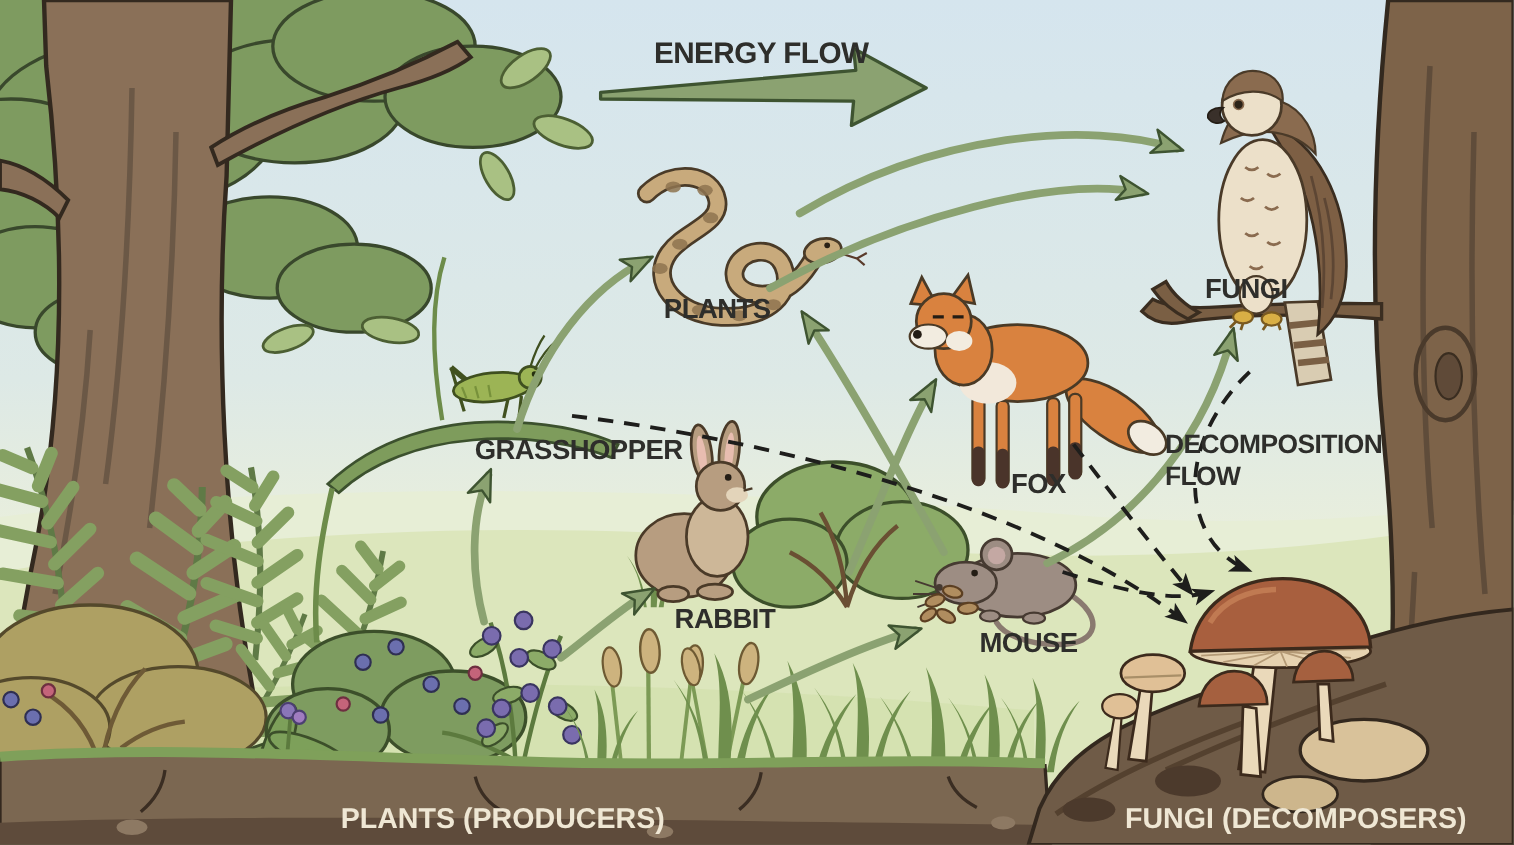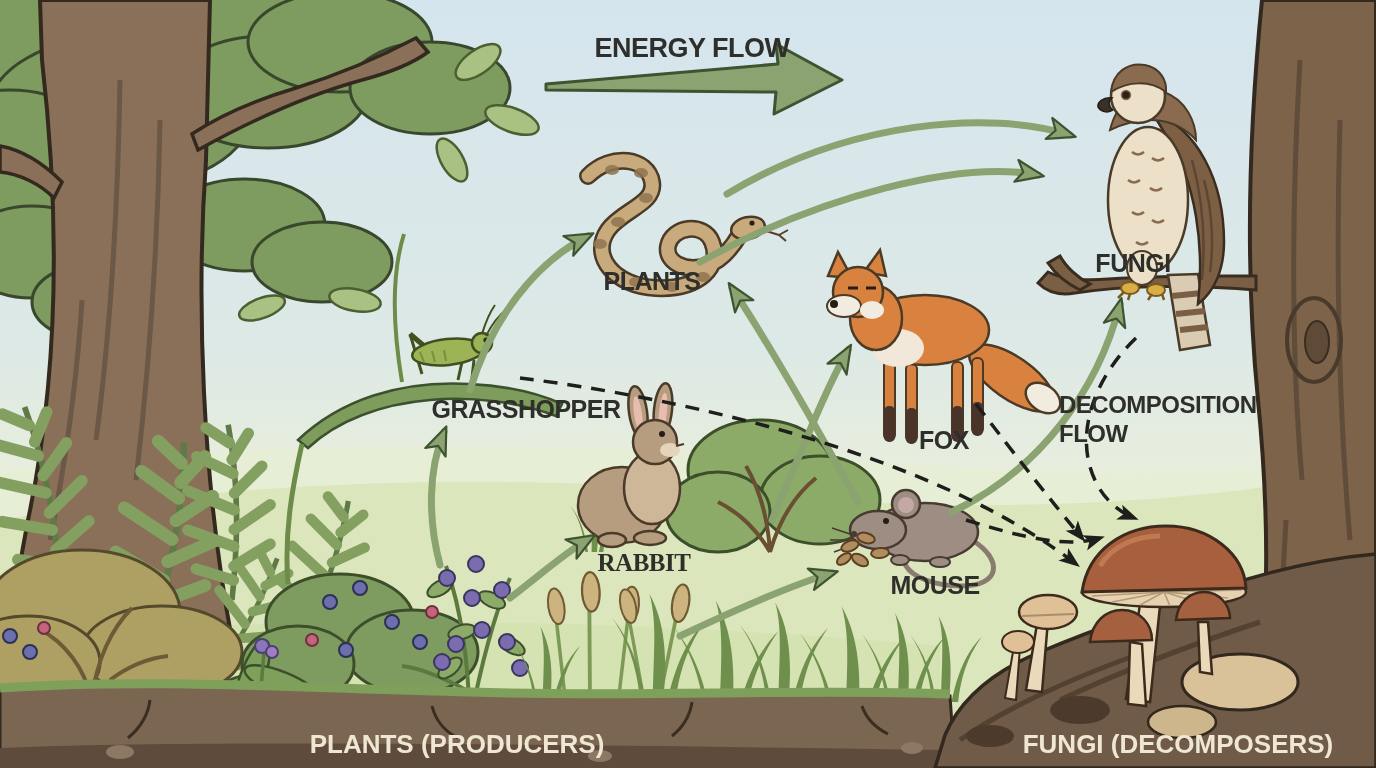--- a/index.html
+++ b/index.html
@@ -341,18 +341,18 @@
     <path d="M966,520 C1024,538 1068,548 1100,538" marker-end="url(#mBlack)"></path>
     <path d="M1136,338 C1092,380 1072,440 1098,486 C1108,504 1124,514 1134,518" marker-end="url(#mBlack)"></path>
   </g>
 </svg>
 
 <div class="lbl big" style="left:692px;top:33px;">ENERGY FLOW</div>
 <div class="lbl med" style="left:652px;top:267px;">PLANTS</div>
 <div class="lbl med" style="left:1133px;top:249px;">FUNGI</div>
 <div class="lbl med" style="left:506px;top:395px;margin-left:20px;">GRASSHOPPER</div>
 <div class="lbl med" style="left:944px;top:395px;margin-top:31px;">FOX</div>
-<div class="lbl med" style="left:644px;top:549px;font-family:Liberation Serif, serif;">RABBIT</div>
+<div class="lbl med" style="left:659px;top:549px;">RABBIT</div>
 <div class="lbl med" style="left:903px;top:571px;margin-left:32px;">MOUSE</div>
 <div class="lbl wrap" style="left:1184px;top:390px;">DECOMPOSITION FLOW</div>
 <div class="lbl soil" style="left:457px;top:729px;">PLANTS (PRODUCERS)</div>
 <div class="lbl soil" style="left:1178px;top:729px;">FUNGI (DECOMPOSERS)</div>
 </div>
 
 </body></html>

